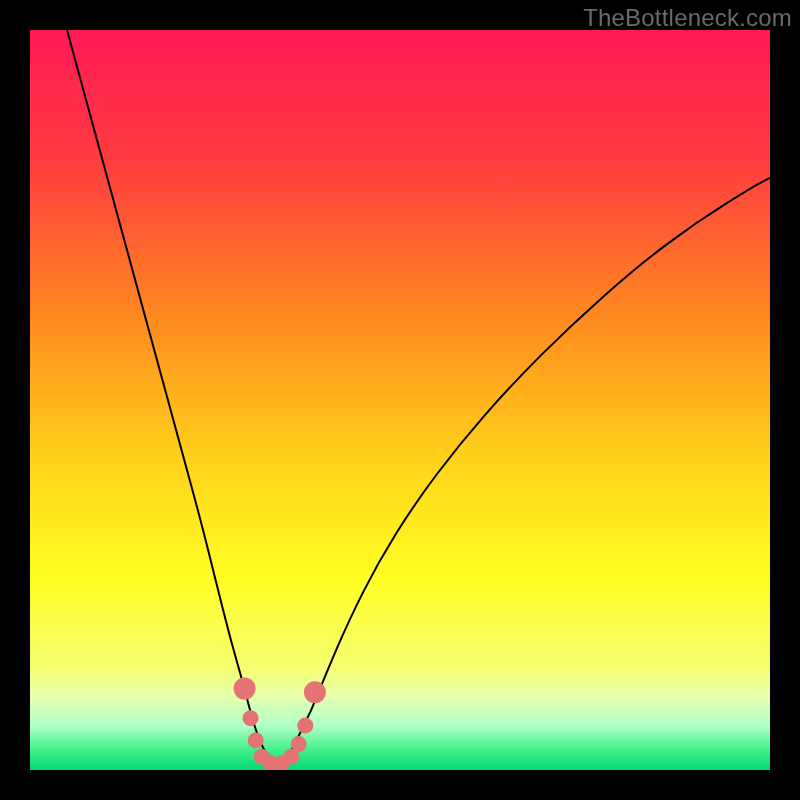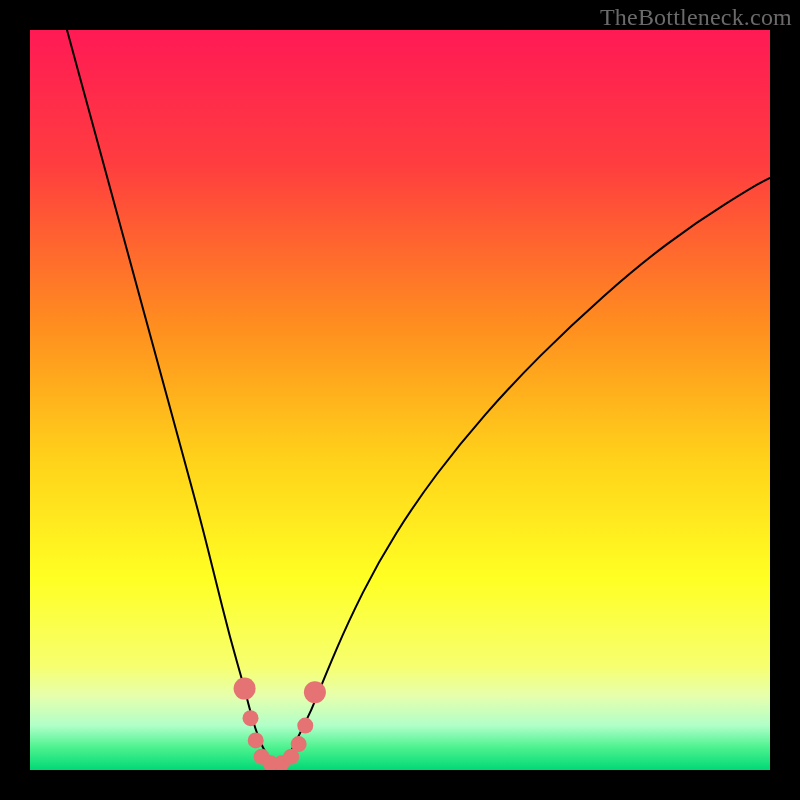--- a/index.html
+++ b/index.html
@@ -9,21 +9,20 @@
     height: 800px;
     overflow: hidden;
     background: #000;
     font-family: Arial, Helvetica, sans-serif;
   }
   .frame {
     position: absolute;
     top: 0; left: 0;
     width: 800px; height: 800px;
     background: #000;
-    font-family: Liberation Serif, serif;
   }
   .plot {
     position: absolute;
     left: 30px;
     top: 30px;
     width: 740px;
     height: 740px;
     overflow: hidden;
   }
   .watermark {

